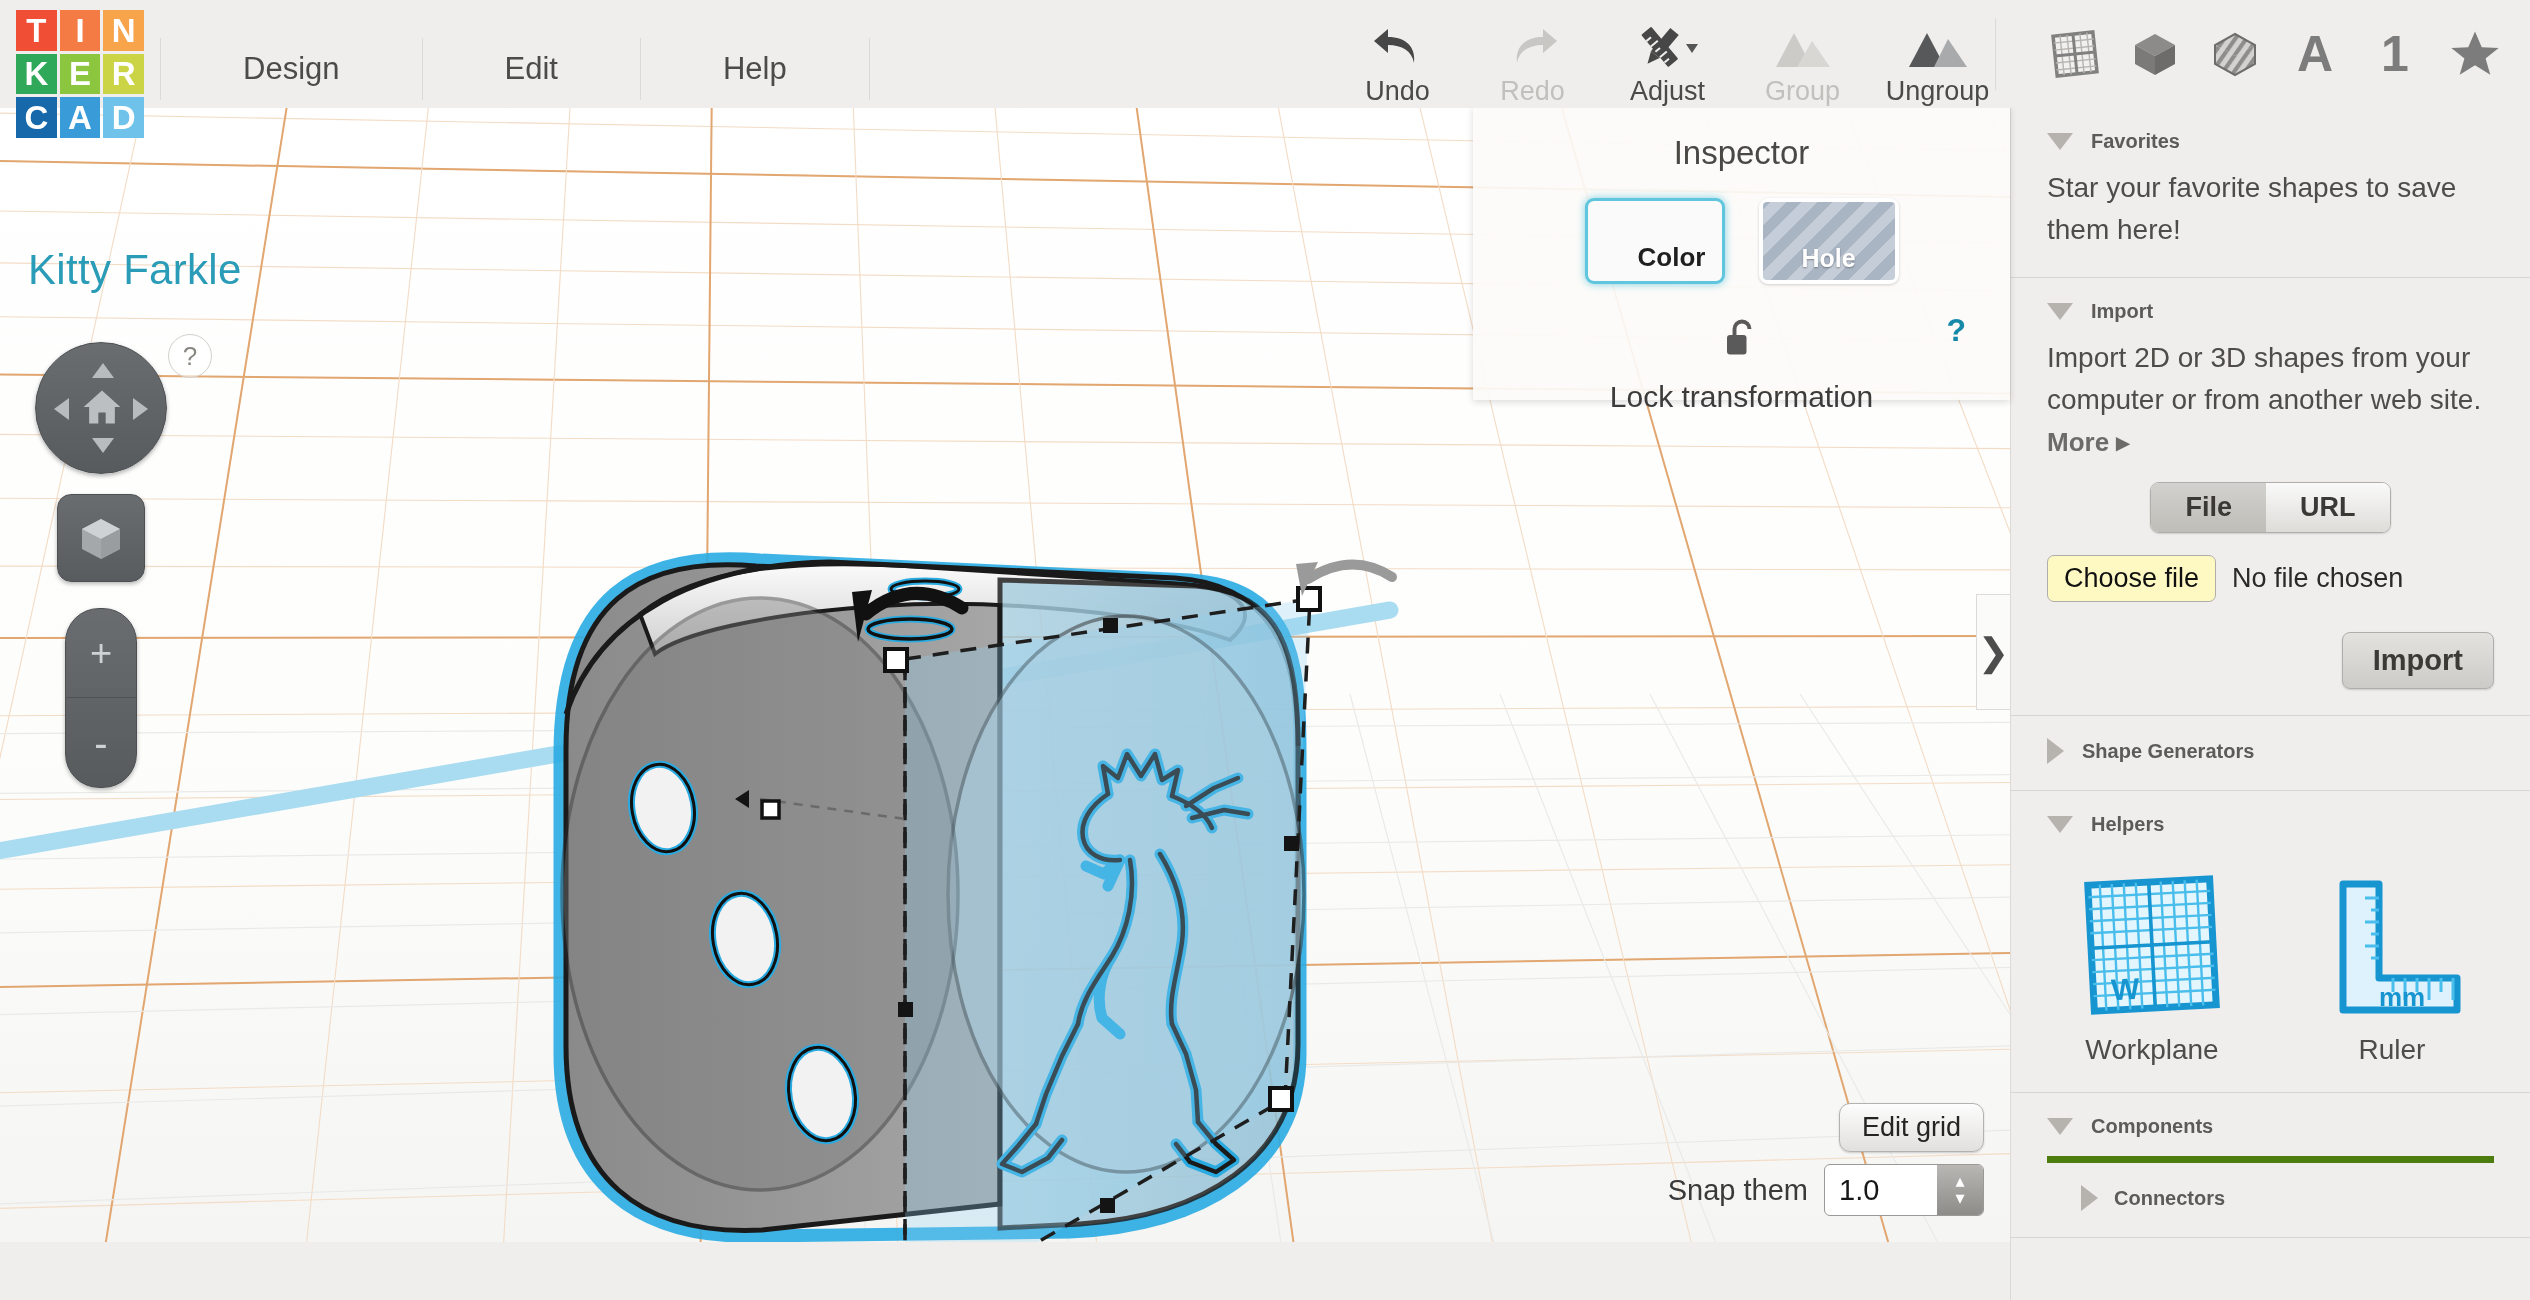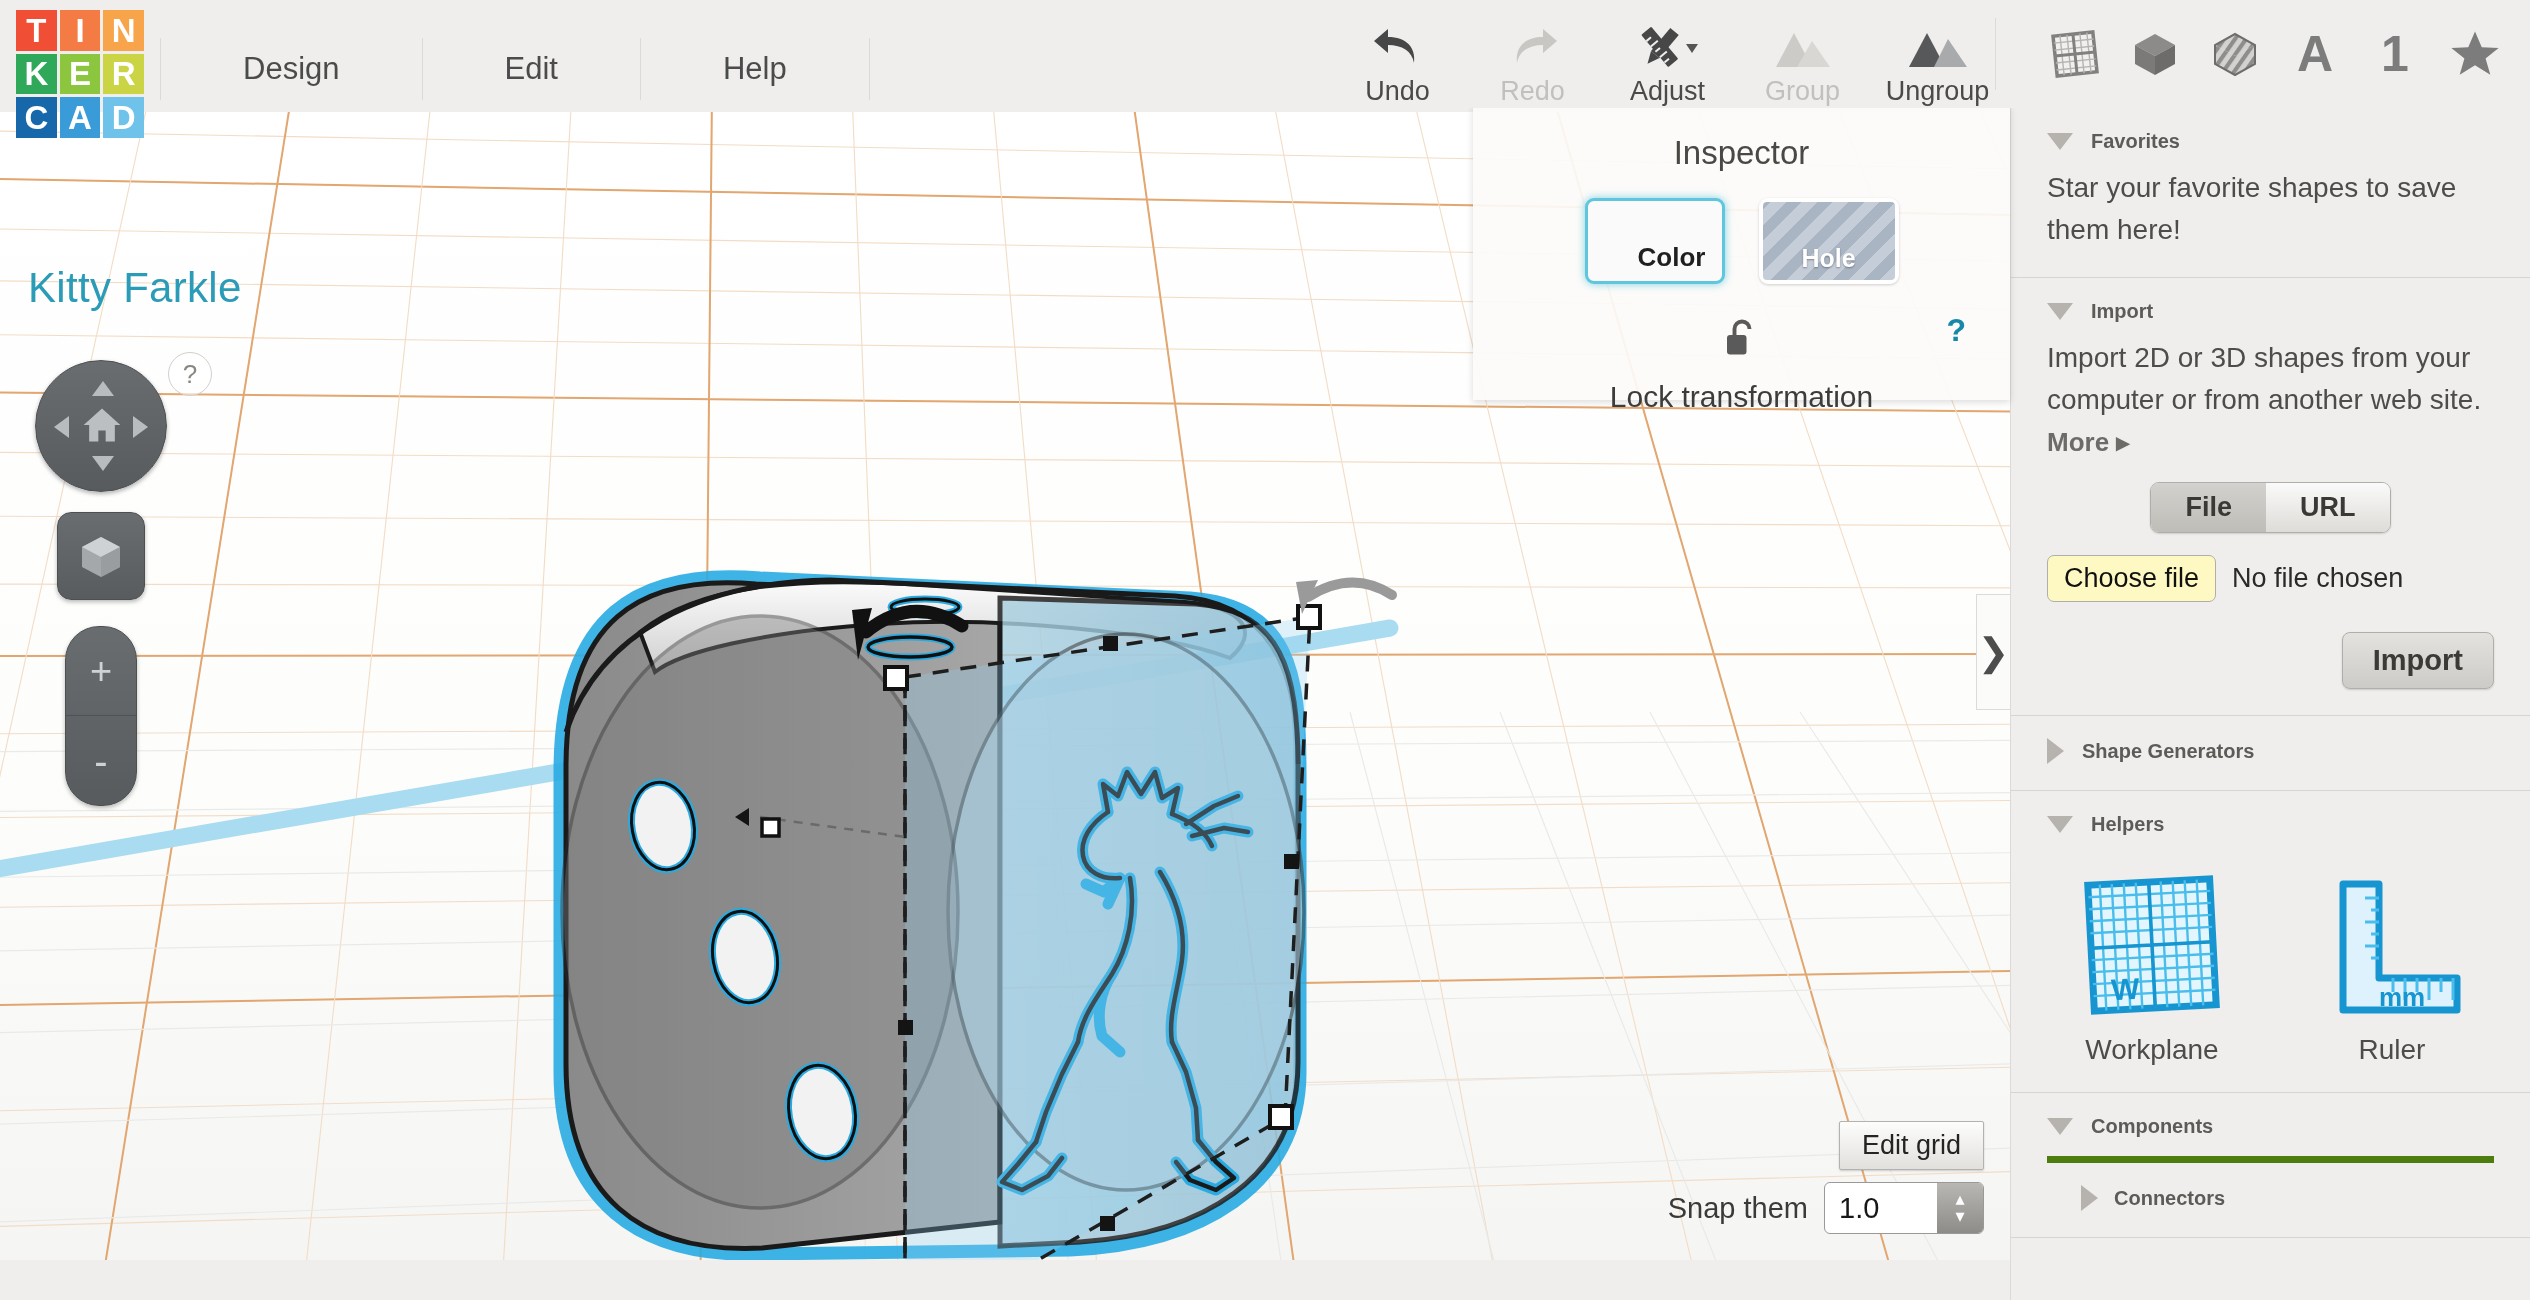--- a/index.html
+++ b/index.html
@@ -34,21 +34,21 @@
   .tool .lbl { font-size:27px; color:#4a4a4a; }
   .tool.disabled .lbl { color:#c2c0bd; }
 
   .rtools { position:absolute; top:14px; left:2035px; display:flex; align-items:center; }
   .rtool { width:80px; height:80px; display:flex; align-items:center; justify-content:center; }
   .rtool .big { font-size:50px; font-weight:bold; color:#7c7c7c;
     font-family:"Liberation Sans", sans-serif; }
   .vsep { position:absolute; top:18px; width:1px; height:72px; background:#dcdad6; }
 
   
-  .viewport { position:absolute; left:0; top:112px; width:2010px; height:1148px;
+  .viewport { position:absolute; left:0; top:94px; width:2010px; height:1148px;
     overflow:hidden; background:#fbfbfa; }
   .vp-svg { position:absolute; left:0; top:0; }
 
   .proj-title { position:absolute; left:28px; top:152px; font-size:42px;
     color:#2a9cb8; letter-spacing:.3px; z-index:20; }
 
   
   .navwrap { position:absolute; left:35px; top:248px; z-index:25; }
   .dpad { width:132px; height:132px; border-radius:50%;
     background:linear-gradient(180deg,#6a6d70,#585b5e); border:1px solid #4d5053;
@@ -97,21 +97,21 @@
     text-shadow:0 1px 2px rgba(0,0,0,.35); }
   .insp-q { position:absolute; right:44px; top:206px; color:#1689a8; font-size:32px; font-weight:bold; }
   .lockrow { display:flex; align-items:center; justify-content:center;
     gap:20px; margin-top:32px;flex-direction:column; }
   .lockrow .lbl { font-size:30px; color:#3c3c3c; }
 
   
   .gridctl { position:absolute; right:26px; bottom:26px; z-index:22;
     display:flex; flex-direction:column; align-items:flex-end; gap:12px; }
   .btn-edit { padding:8px 22px; font-size:27px; color:#242424; border:1px solid #b4b2ae;
-    border-radius:2px; background:linear-gradient(180deg,#fdfdfd,#e2e0dd);
+    border-radius:11px; background:linear-gradient(180deg,#fdfdfd,#e2e0dd);
     box-shadow:0 1px 2px rgba(0,0,0,.18); }
   .snaprow { display:flex; align-items:center; gap:16px; }
   .snaprow .lbl { font-size:29px; color:#3a3a3a; }
   .spinner { display:flex; align-items:stretch; border:1px solid #9b9996;
     border-radius:6px; overflow:hidden; background:#fff; height:52px; }
   .spinner .val { width:112px; display:flex; align-items:center; padding-left:14px;
     font-size:29px; color:#171717; }
   .spinner .arrows { width:46px; background:linear-gradient(180deg,#b9b7b4,#8e8c89);
     display:flex; flex-direction:column; align-items:center; justify-content:center;
     color:#fff; font-size:18px; line-height:.95; }

